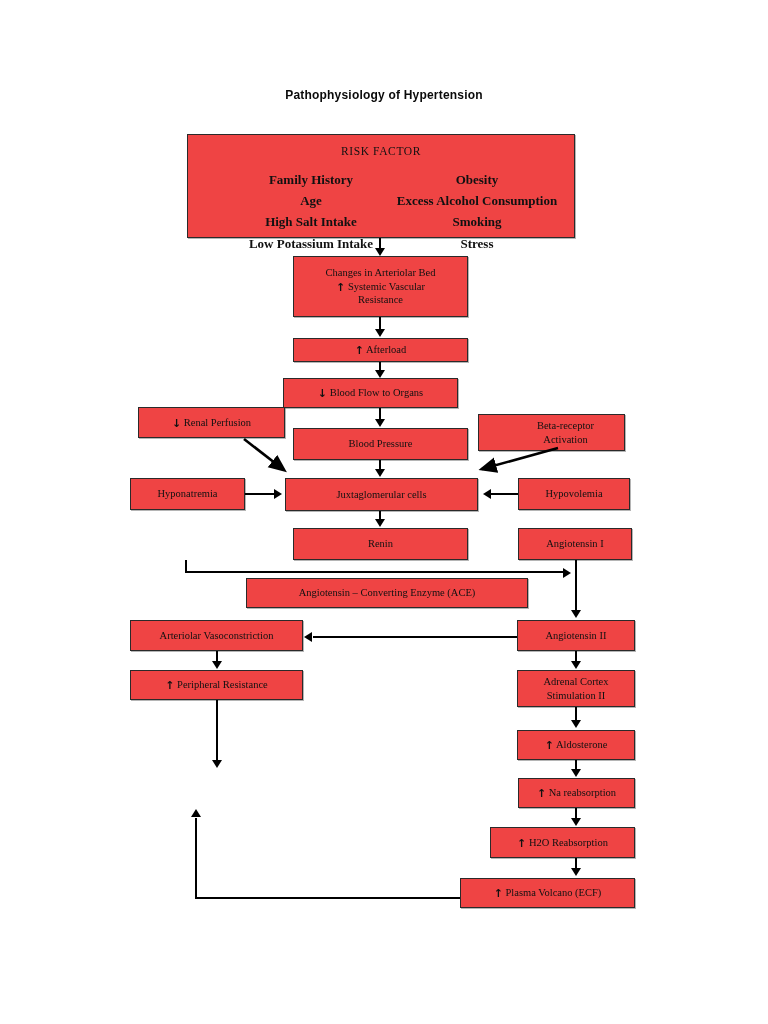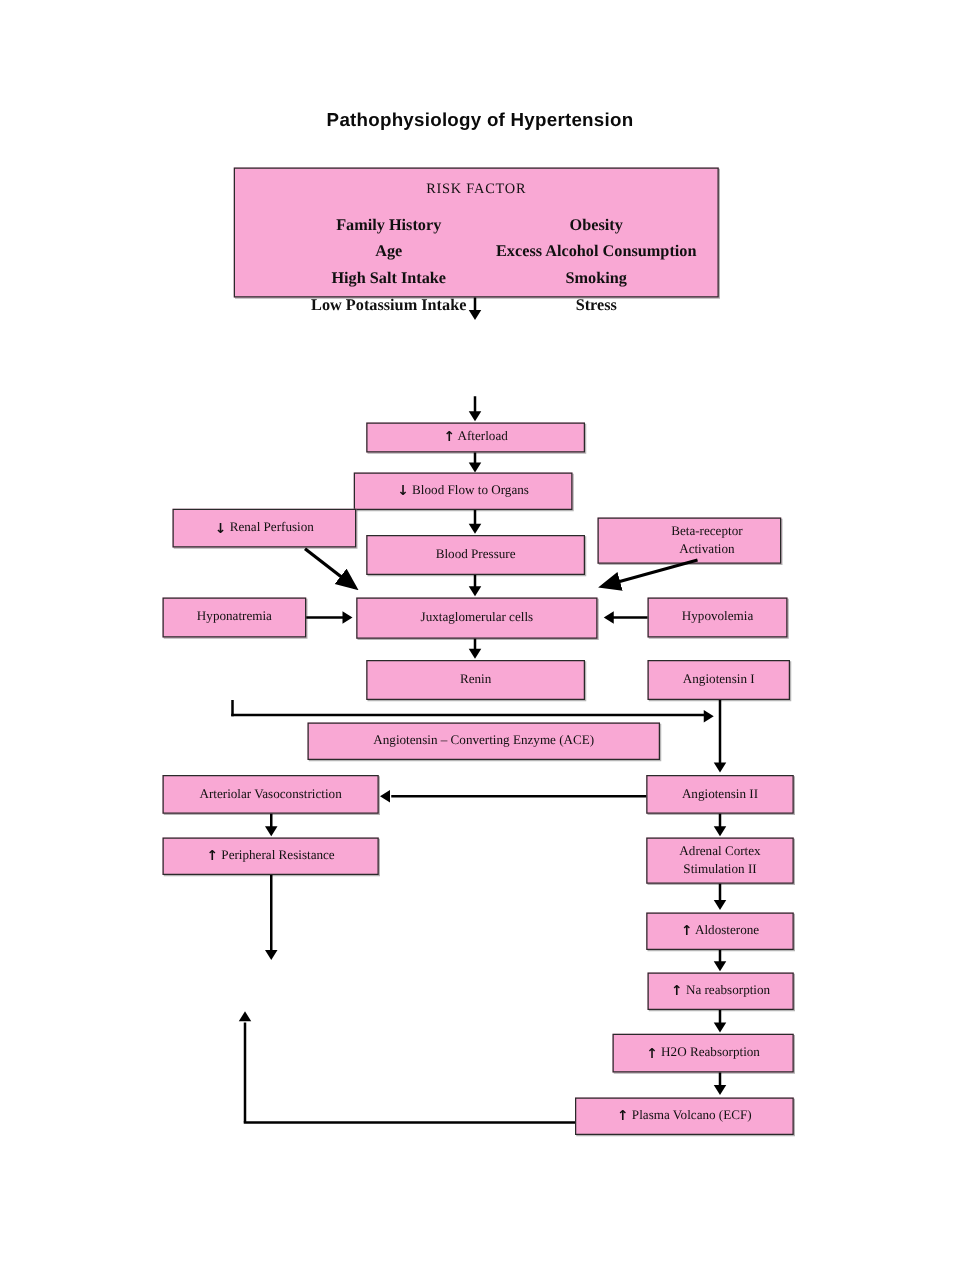--- a/index.html
+++ b/index.html
@@ -23,29 +23,29 @@
     background: #ffffff;
   }
   #title {
     position: absolute;
     left: 0;
     top: 88px;
     width: 768px;
     text-align: center;
     font-family: "Liberation Sans", "DejaVu Sans", sans-serif;
     font-weight: bold;
-    font-size: 15px;
+    font-size: 12px;
     letter-spacing: 0.2px;
     color: #0a0a0a;
   }
   .box {
     position: absolute;
     box-sizing: border-box;
     border: 1px solid #2a2a2a;
-    background: #f9a8d4;
+    background: #ef4444;
     display: flex;
     align-items: center;
     justify-content: center;
     text-align: center;
     font-size: 10.5px;
     line-height: 1.28;
     color: #111111;
     box-shadow: 1px 1px 0 rgba(120,120,120,0.55);
   }
   .box .inner {
@@ -153,20 +153,30 @@
         <div>Excess Alcohol Consumption</div>
         <div>Smoking</div>
         <div>Stress</div>
       </div>
     </div>
   </div>
 
   <div class="vline" style="left:379px; top:238px; height:12px;"></div>
   <div class="arrow-down" style="left:375px; top:248px;"></div>
 
+  <div class="box" style="left:293px; top:256px; width:175px; height:61px;">
+    <div class="inner">
+      <div>Changes in Arteriolar Bed</div>
+      <div>
+        <span class="arrowglyph">↑</span>
+        <span>Systemic Vascular</span>
+      </div>
+      <div>Resistance</div>
+    </div>
+  </div>
 
   <div class="vline" style="left:379px; top:317px; height:13px;"></div>
   <div class="arrow-down" style="left:375px; top:329px;"></div>
 
   <div class="box" style="left:293px; top:338px; width:175px; height:24px;">
     <div class="inner">
       <span class="arrowglyph">↑</span>
       <span>Afterload</span>
     </div>
   </div>

